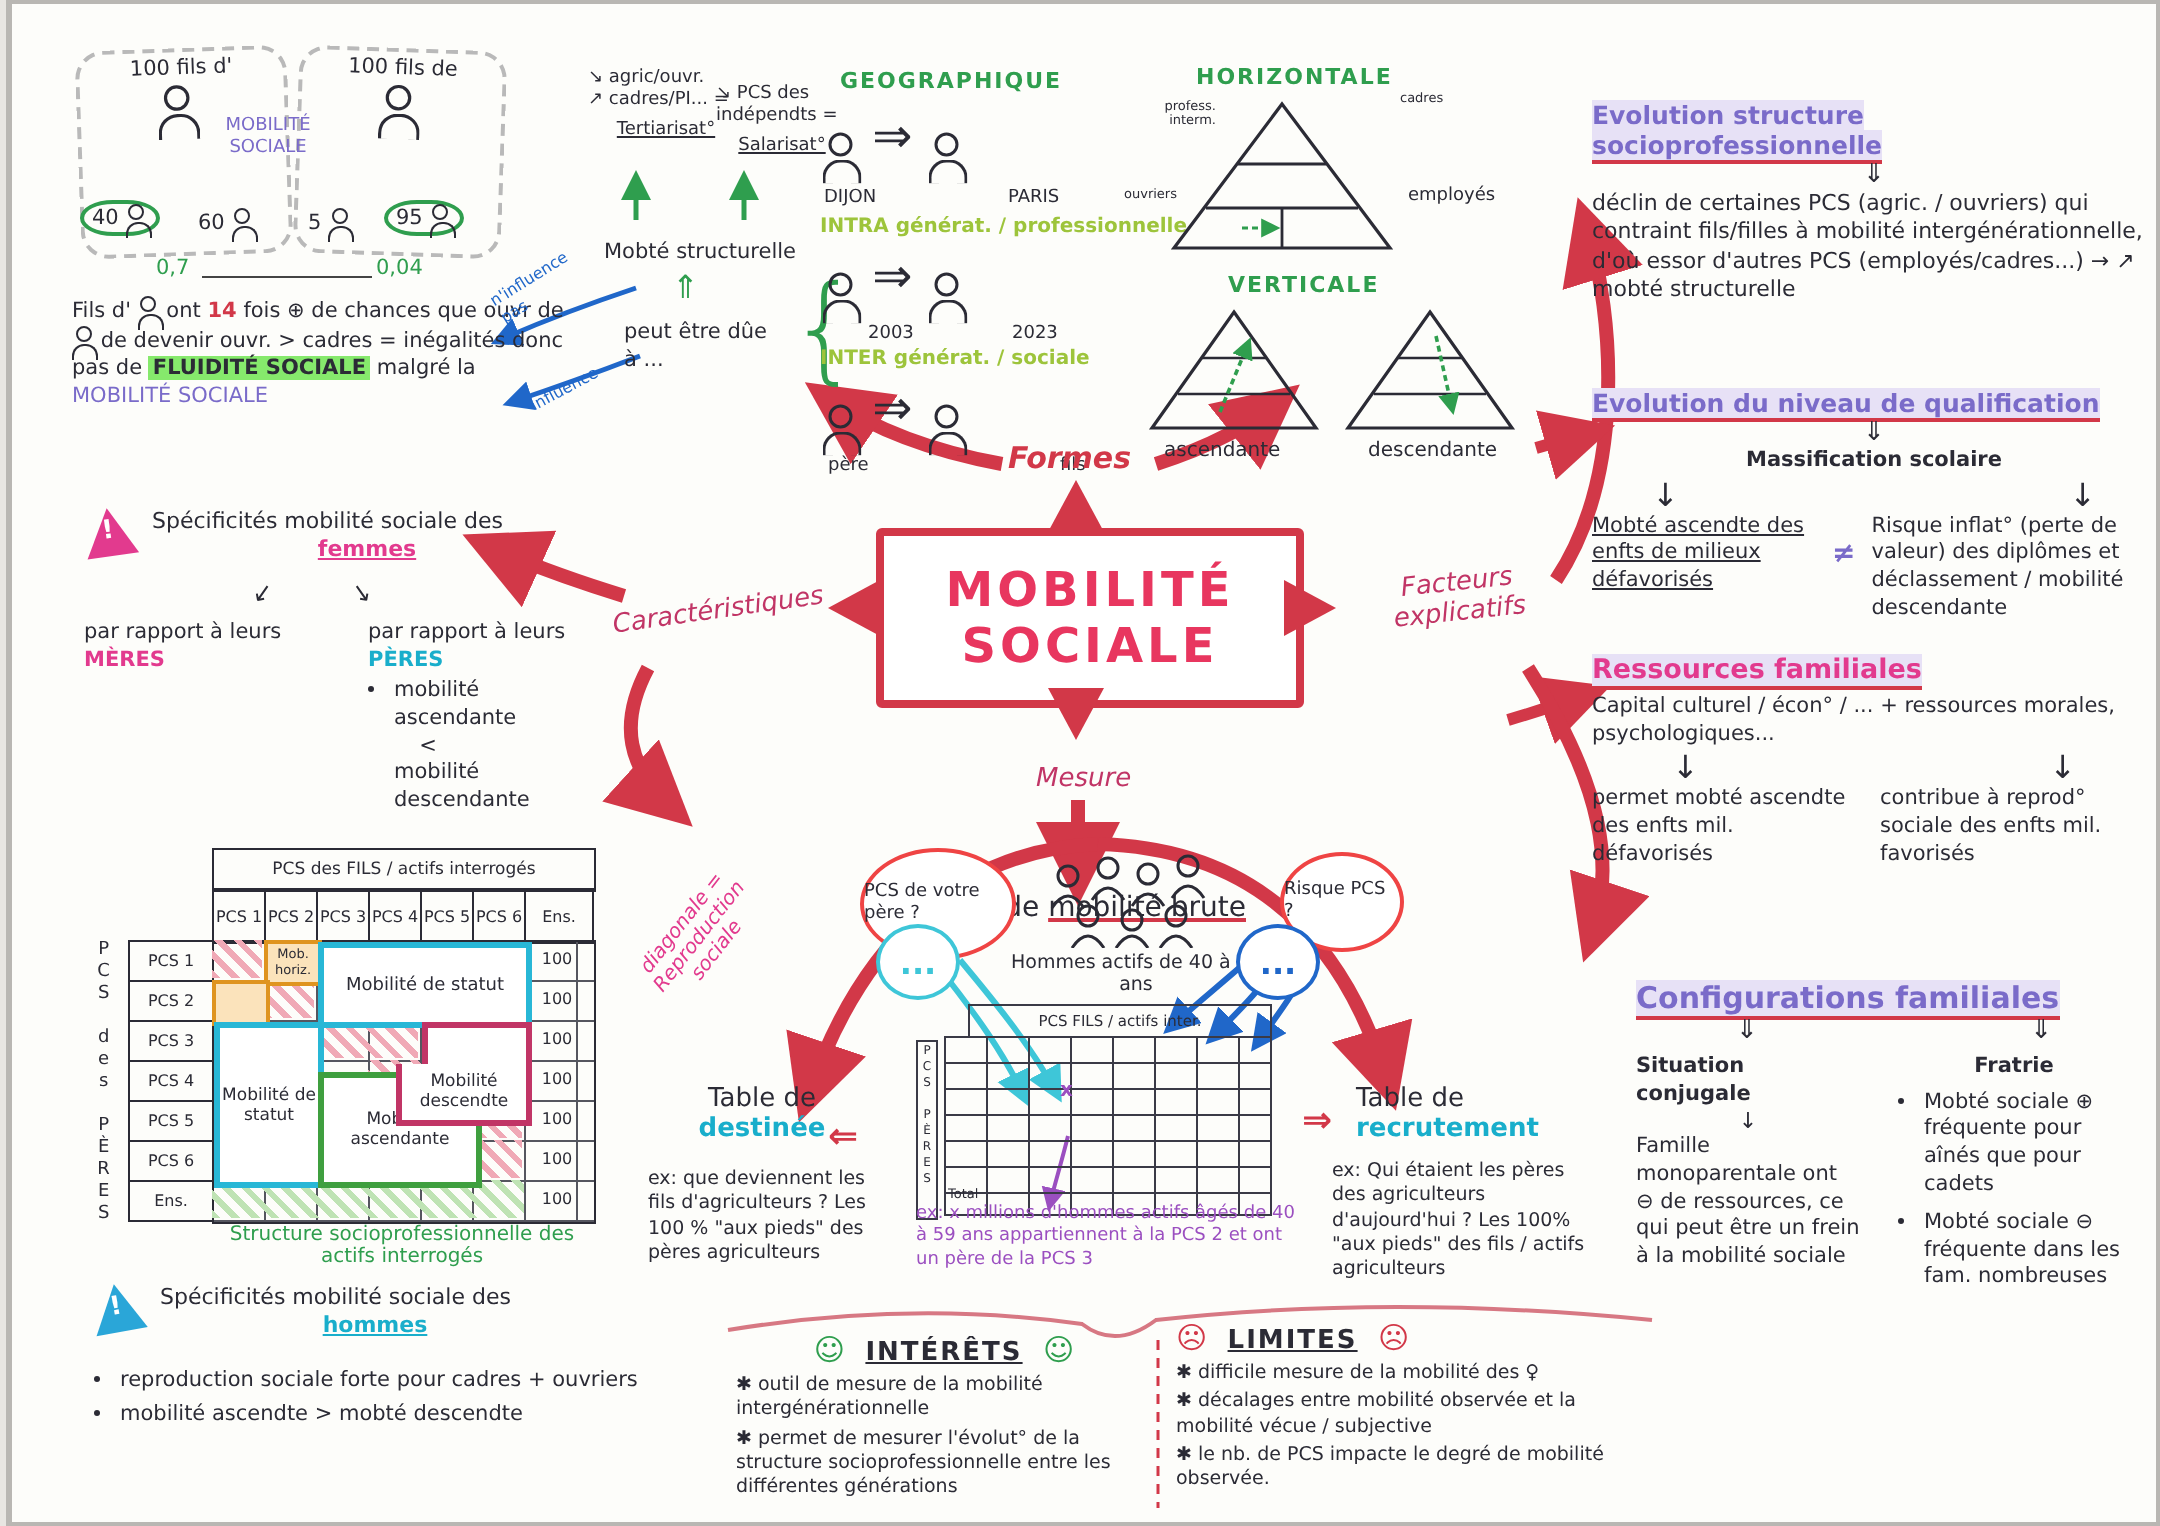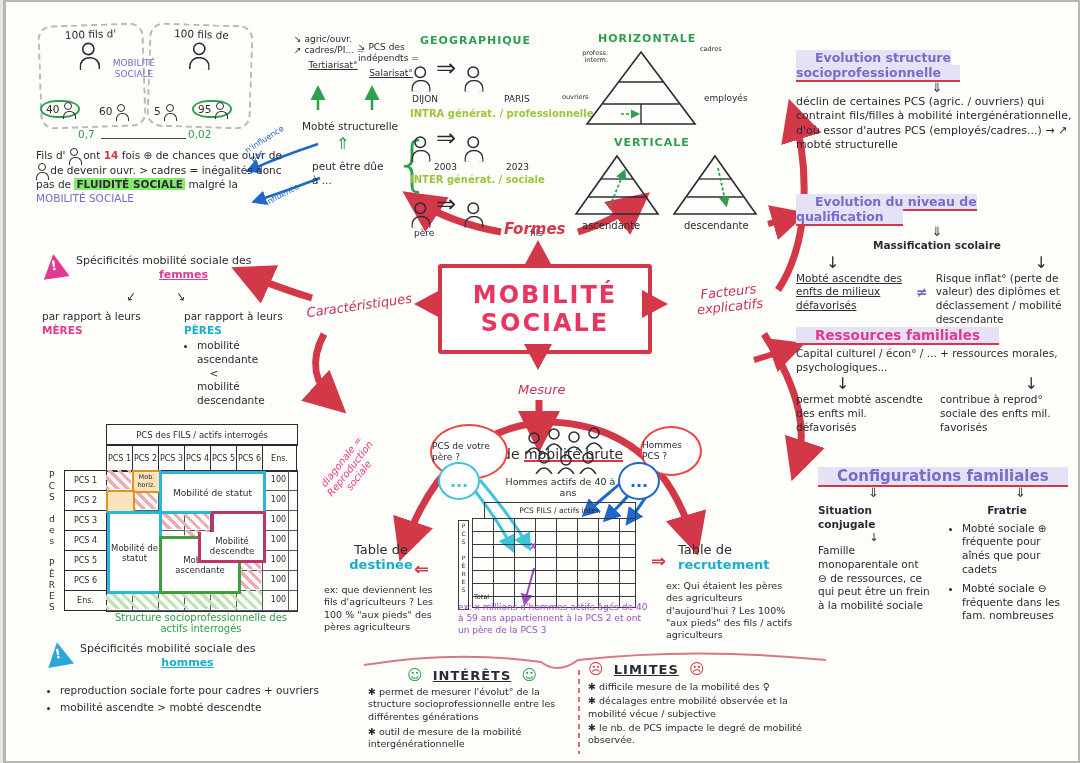--- a/index.html
+++ b/index.html
@@ -8,21 +8,21 @@
   .abs{position:absolute}
   .small{font-size:10.5px;line-height:1.3}
   .tiny{font-size:8px;line-height:1.2}
   .xtiny{font-size:6.5px;line-height:1.1}
   .b{font-weight:bold}
   .it{font-style:italic}
   .ctr{text-align:center}
   .pre{white-space:pre-line}
   .red{color:#d23848}.green{color:#2f9e4e}.lgreen{color:#9dc43b}.purple{color:#7a6bc9}
   .pink{color:#e23a8e}.cyan{color:#19aecb}.blue{color:#2067c9}.magenta{color:#c13566}.ink{color:#2b2b35}.vio{color:#9b4fc0}
-  .hlp{background:#e7e1f6;padding:0 19px;border-bottom:2px solid #d23848}
+  .hlp{background:#e7e1f6;padding:0 0;border-bottom:2px solid #d23848}
   .hlg{background:#86e96c;padding:0 2px}
   .und{text-decoration:underline}
   .figure{display:inline-block;width:11px;height:15px;position:relative;vertical-align:middle}
   .figure i{display:block;width:6px;height:6px;border:1.4px solid #2b2b35;border-radius:50%;margin:0 auto}
   .figure u{display:block;width:11px;height:7px;border:1.4px solid #2b2b35;border-bottom:none;border-radius:6px 6px 0 0;margin-top:1px}
   .gcirc{border:2px solid #2f9e4e;border-radius:50%/60%;padding:1px 4px}
   .dgroup{border:2px dashed #b9b9b9;border-radius:14px}
   .centerbox{border:4.5px solid #d23848;background:#fff;border-radius:3px;display:flex;flex-direction:column;align-items:center;justify-content:center;font-size:24px;letter-spacing:2px;color:#e8365f;font-weight:bold}
   .spike{position:absolute;width:0;height:0}
   .warn{width:0;height:0;border-left:13px solid transparent;border-right:13px solid transparent;position:absolute}
@@ -100,21 +100,21 @@
     <div class="small ctr" style="margin-top:2px">100 fils de</div>
     <span class="figure" style="margin:4px 0 0 42px;transform:scale(1.6)"><i></i><u></u></span>
   </div>
   <div class="abs purple tiny z2 ctr" style="left:96px;top:56px;width:64px;font-size:9px">MOBILITÉ SOCIALE</div>
 
   <div class="abs small z2" style="left:34px;top:100px"><span class="gcirc"><span>40</span> <span class="figure"><i></i><u></u></span></span></div>
   <div class="abs small z2" style="left:93px;top:102px"><span>60</span> <span class="figure"><i></i><u></u></span></div>
   <div class="abs small z2" style="left:148px;top:102px"><span>5</span> <span class="figure"><i></i><u></u></span></div>
   <div class="abs small z2" style="left:186px;top:100px"><span class="gcirc"><span>95</span> <span class="figure"><i></i><u></u></span></span></div>
   <div class="abs green small z2" style="left:72px;top:126px">0,7</div>
-  <div class="abs green small z2" style="left:182px;top:126px">0,02</div>
+  <div class="abs green small z2" style="left:182px;top:126px">0,04</div>
   <div class="abs z2" style="left:95px;top:136px;width:85px;border-top:1.5px solid #444"></div>
 
   <div class="abs small z2" style="left:30px;top:146px;width:252px">
     <span>Fils d'</span>
     <span class="figure"><i></i><u></u></span>
     <span>ont</span>
     <span class="red b">14</span>
     <span>fois ⊕ de chances que ouvr de</span>
     <span class="figure"><i></i><u></u></span>
     <span>de devenir ouvr. &gt; cadres = inégalités donc pas de</span>
@@ -238,21 +238,21 @@
     <div style="display:flex;justify-content:space-between;padding:0 40px">
       <span>↓</span>
         <span>↓</span>
     </div>
     <div style="display:flex;gap:14px">
       <div class="small" style="width:130px">permet mobté ascendte des enfts mil. défavorisés</div>
       <div class="small" style="width:134px">contribue à reprod° sociale des enfts mil. favorisés</div>
     </div>
   </div>
 
-  <div class="abs z2" style="left:812px;top:465px;width:258px">
+  <div class="abs z2" style="left:812px;top:488px;width:258px">
     <div class="purple b" style="font-size:15px"><span class="hlp">Configurations familiales</span></div>
     <div style="display:flex;justify-content:space-between;padding:0 50px;font-size:13px">
       <span>⇓</span>
         <span>⇓</span>
     </div>
     <div style="display:flex;gap:18px;margin-top:4px">
       <div style="width:112px">
         <div class="small b">Situation conjugale</div>
         <div class="ctr" style="font-size:11px">↓</div>
         <div class="small">Famille monoparentale ont ⊖ de ressources, ce qui peut être un frein à la mobilité sociale</div>
@@ -359,21 +359,21 @@
     <li>reproduction sociale forte pour cadres + ouvriers</li>
     <li style="margin-top:3px">mobilité ascendte &gt; mobté descendte</li>
   </ul>
 
   <div class="abs z2" style="left:438px;top:444px;font-size:14px">
     <span>Tableau de</span>
     <span style="text-decoration:underline;text-decoration-color:#d23848;text-decoration-thickness:2px">mobilité brute</span>
   </div>
 
   <div class="bubble abs tiny z2" style="left:424px;top:422px;width:74px;height:52px;font-size:9px">PCS de votre père ?</div>
-  <div class="bubble abs tiny z2" style="left:634px;top:424px;width:58px;height:46px;font-size:9px">Hommes PCS ?</div>
+  <div class="bubble abs tiny z2" style="left:634px;top:424px;width:58px;height:46px;font-size:9px">Risque PCS ?</div>
 
   <svg class="abs z2" style="left:512px;top:420px" width="100" height="52">
     <g fill="none" stroke="#2b2b35" stroke-width="1.5">
       <circle cx="16" cy="16" r="5"></circle>
         <path d="M8,32 q8,-12 16,0"></path>
       <circle cx="36" cy="12" r="5"></circle>
         <path d="M28,28 q8,-12 16,0"></path>
       <circle cx="56" cy="15" r="5"></circle>
         <path d="M48,31 q8,-12 16,0"></path>
       <circle cx="76" cy="11" r="5"></circle>
@@ -414,27 +414,27 @@
   <div class="abs small z2" style="left:660px;top:578px;width:130px;font-size:9.5px">ex: Qui étaient les pères des agriculteurs d'aujourd'hui ? Les 100% "aux pieds" des fils / actifs agriculteurs</div>
 
   <div class="abs vio z2" style="left:452px;top:600px;width:190px;font-size:9px;line-height:1.25">ex: x millions d'hommes actifs âgés de 40 à 59 ans appartiennent à la PCS 2 et ont un père de la PCS 3</div>
 
   <div class="abs z2" style="left:362px;top:664px;width:208px">
     <div class="ctr" style="font-size:13px">
       <span class="green" style="font-size:15px">☺</span>
       <span class="b und" style="margin:0 6px;letter-spacing:1px">INTÉRÊTS</span>
       <span class="green" style="font-size:15px">☺</span>
     </div>
+    <div class="small" style="margin-top:3px;font-size:9.5px">
+      <span>✱</span>
+      <span>outil de mesure de la mobilité intergénérationnelle</span>
+    </div>
     <div class="small" style="margin-top:2px;font-size:9.5px">
       <span>✱</span>
       <span>permet de mesurer l'évolut° de la structure socioprofessionnelle entre les différentes générations</span>
-    </div>
-    <div class="small" style="margin-top:3px;font-size:9.5px">
-      <span>✱</span>
-      <span>outil de mesure de la mobilité intergénérationnelle</span>
     </div>
   </div>
 
   <div class="abs z2" style="left:582px;top:658px;width:230px">
     <div style="font-size:13px">
       <span class="red" style="font-size:15px">☹</span>
       <span class="b und" style="margin:0 6px;letter-spacing:1px">LIMITES</span>
       <span class="red" style="font-size:15px">☹</span>
     </div>
     <div class="small" style="margin-top:3px;font-size:9.5px">

